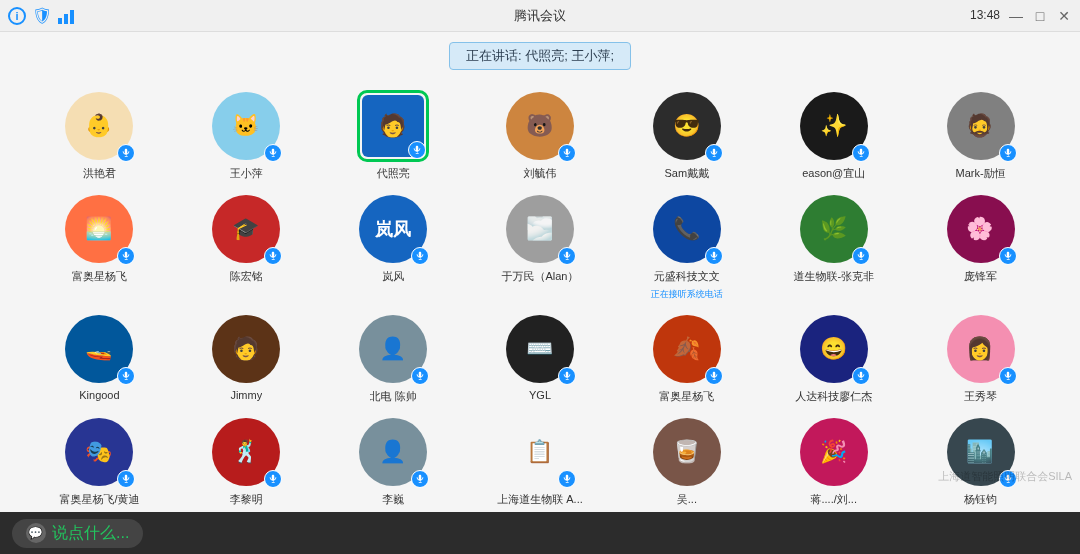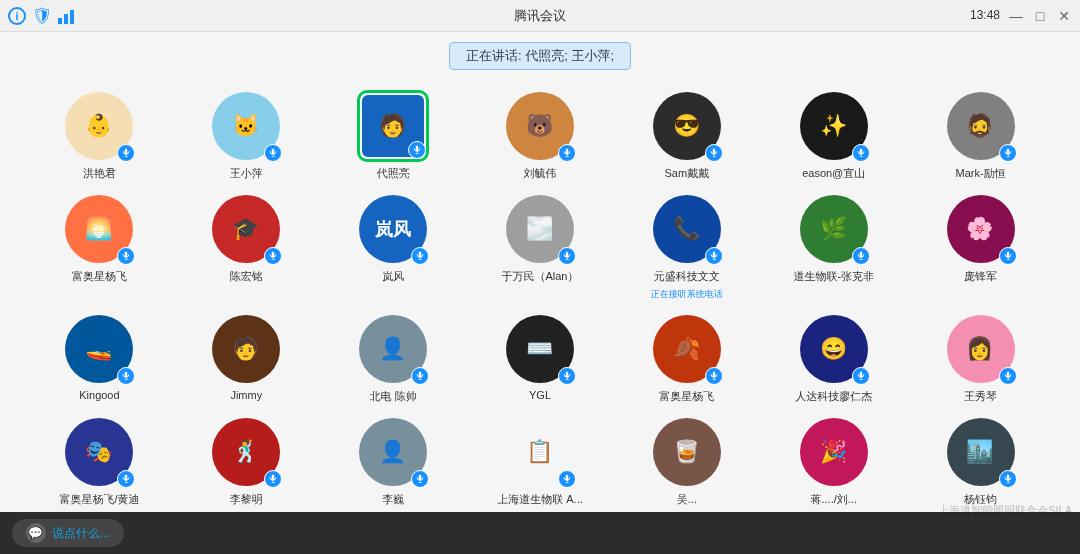--- a/index.html
+++ b/index.html
@@ -147,26 +147,26 @@
       height: 20px;
       background: #666;
       border-radius: 50%;
       display: flex;
       align-items: center;
       justify-content: center;
       color: white;
       font-size: 12px;
     }
     .chat-btn-text {
-      color: #0ea5e9;
-      font-size: 12px;
+      color: #22c55e;
+      font-size: 16px;
     }
     .watermark {
       position: absolute;
-      bottom: 36px;
+      bottom: 70px;
       right: 8px;
       font-size: 11px;
       color: rgba(0,0,0,0.25);
       text-align: right;
       line-height: 1.4;
     }
   </style>
 </head>
 <body>
 

